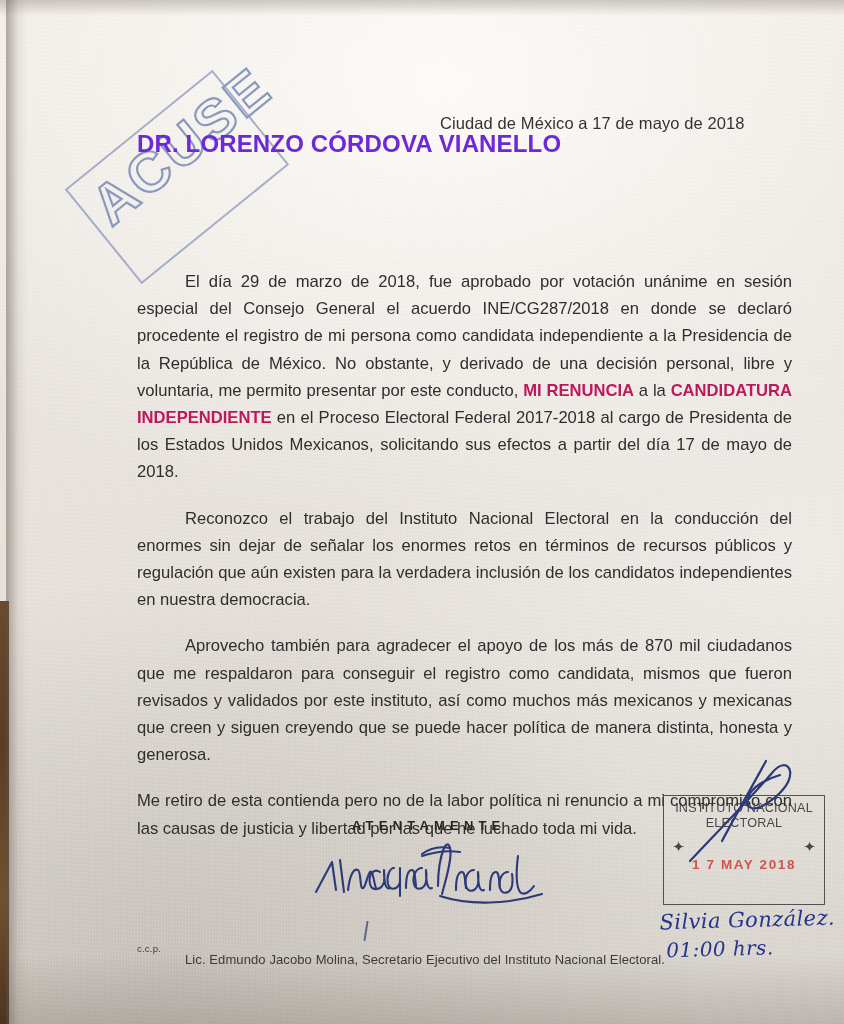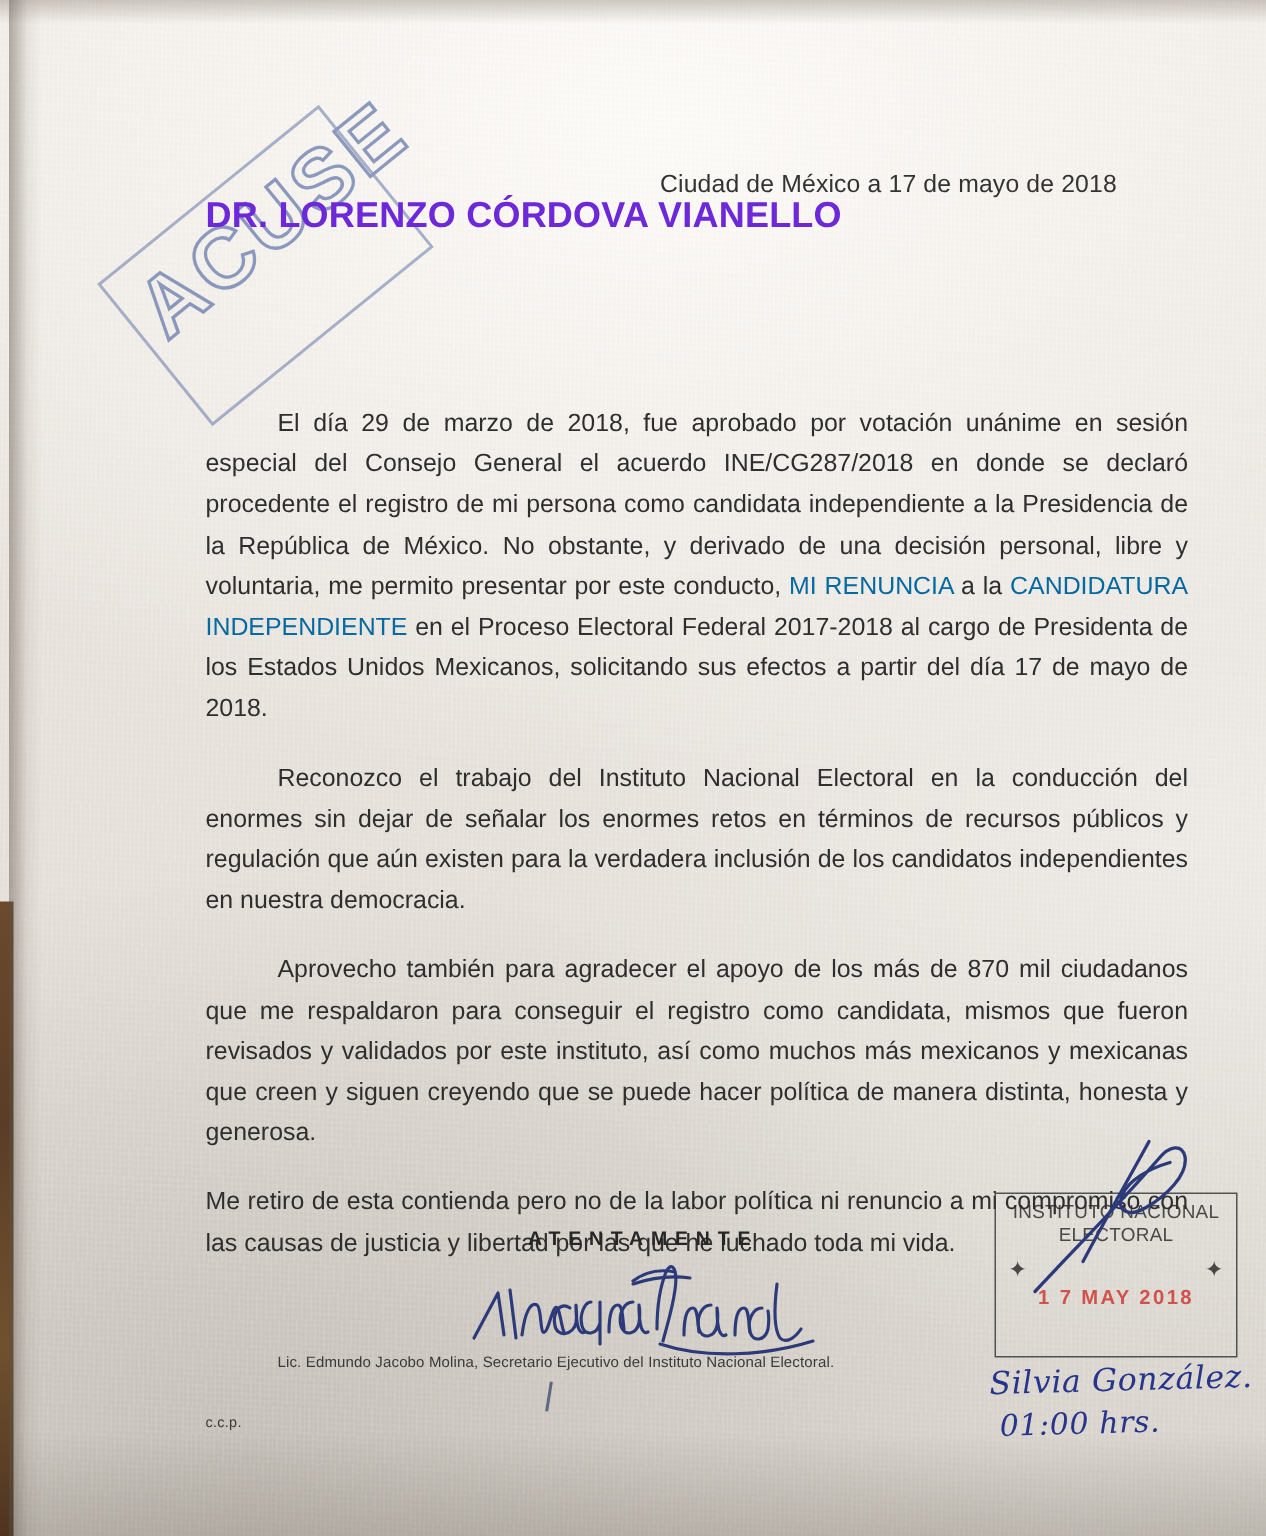--- a/index.html
+++ b/index.html
@@ -89,21 +89,21 @@
   .para {
     text-align: justify;
     text-justify: inter-word;
     font-size: 16.6px;
     line-height: 27.2px;
     color: #2e2e2e;
     margin: 0 0 19px 0;
     text-indent: 48px;
   }
   .para.no-indent { text-indent: 0; }
-  .para b { font-weight: normal; color: #0369a1; }
+  .para b { font-weight: bold; color: #be185d; }
 
   
   .atentamente {
     position: absolute;
     left: 352px; top: 818px;
     font-weight: bold;
     font-size: 13px;
     letter-spacing: 5.2px;
     color: #262626;
   }
@@ -226,22 +226,22 @@
   
   .ccp-label {
     position: absolute;
     left: 137px; top: 943px;
     font-size: 9.6px;
     color: #3a3a3a;
     letter-spacing: .2px;
   }
   .ccp-text {
     position: absolute;
-    left: 185px; top: 903px;
-    font-size: 10px;
+    left: 185px; top: 952px;
+    font-size: 13px;
     color: #3a3a3a;
     letter-spacing: .1px;
     white-space: nowrap;
   }
   .ccp-tick {
     position: absolute;
     left: 365px; top: 921px;
     width: 2px; height: 20px;
     background: #39466f;
     transform: rotate(9deg);

